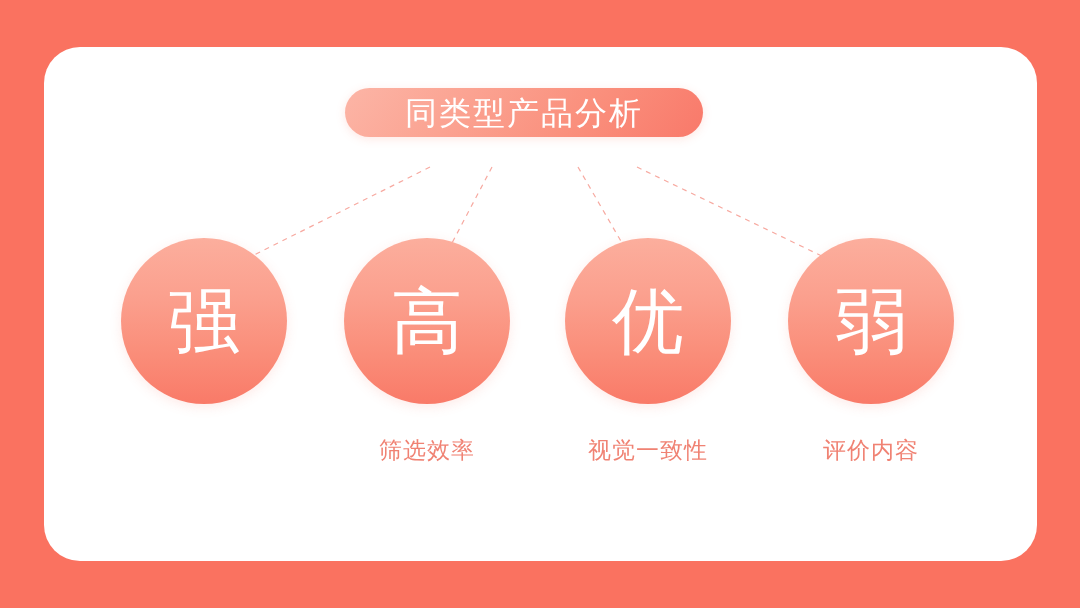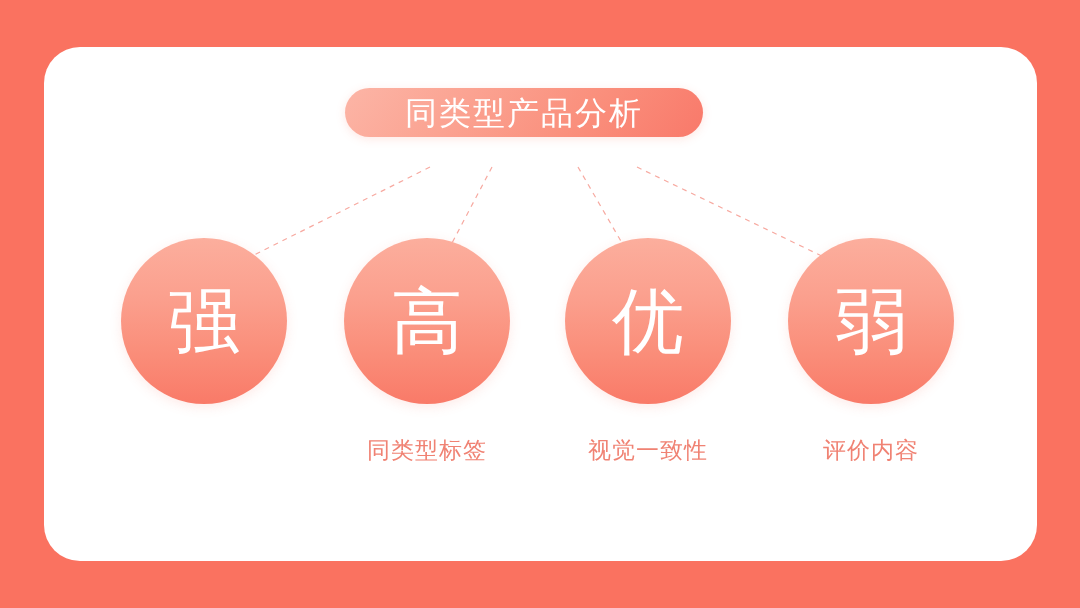--- a/index.html
+++ b/index.html
@@ -130,21 +130,21 @@
     <div class="node" style="left:116px;">
       <div class="node-circle">
         <span class="node-char">强</span>
       </div>
     </div>
 
     <div class="node" style="left:339px;">
       <div class="node-circle">
         <span class="node-char">高</span>
       </div>
-      <div class="node-label">同类型标签</div>
+      <div class="node-label">筛选效率</div>
     </div>
 
     <div class="node" style="left:560px;">
       <div class="node-circle">
         <span class="node-char">优</span>
       </div>
       <div class="node-label">视觉一致性</div>
     </div>
 
     <div class="node" style="left:783px;">

